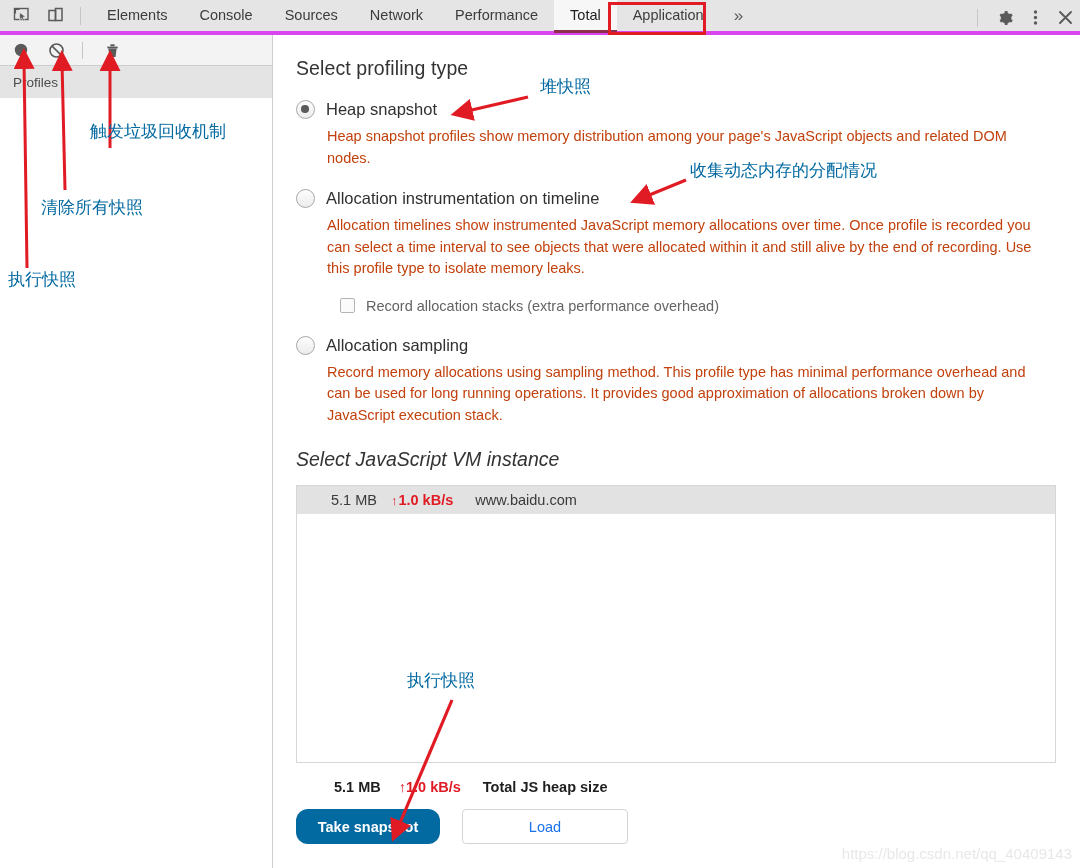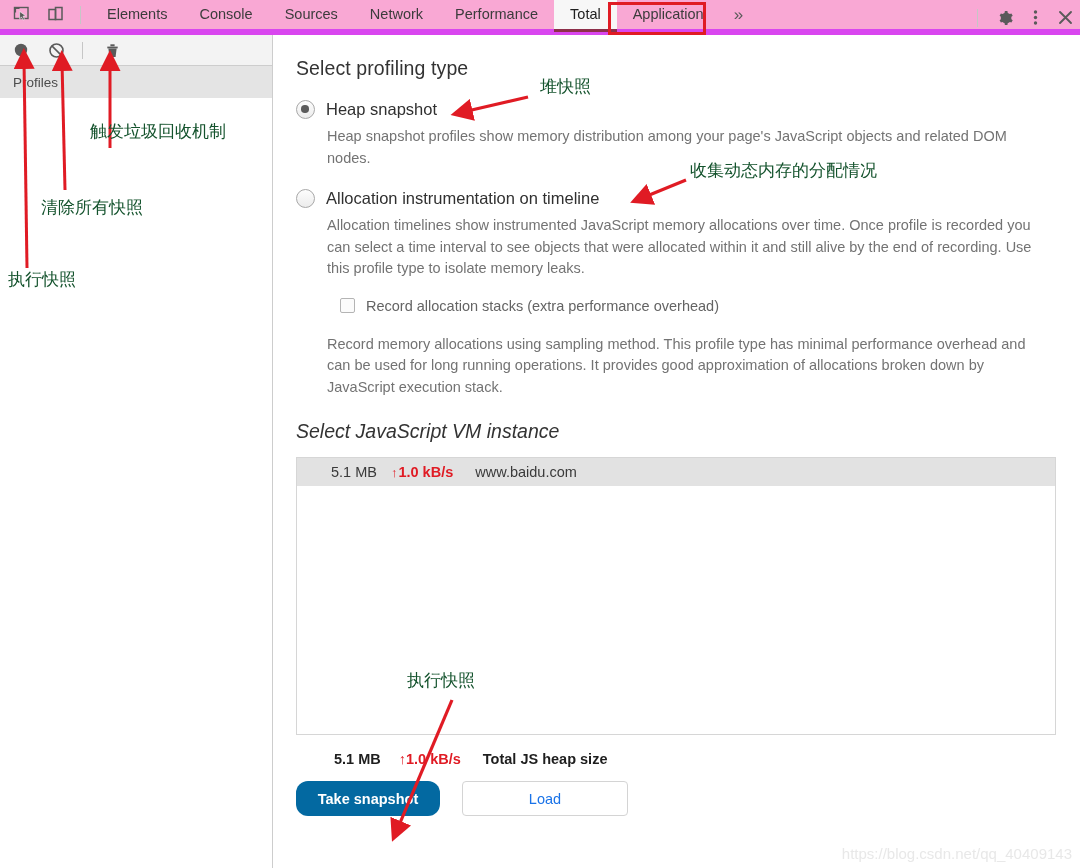--- a/index.html
+++ b/index.html
@@ -14,22 +14,22 @@
     overflow: hidden;
     position: relative;
     -webkit-font-smoothing: antialiased;
   }
 
   
   .tabbar {
     position: absolute;
     left: 0; top: 0;
     width: 1080px; height: 35px;
-    background: #f9a8d4;
-    border-bottom: 6px solid #d946ef;
+    background: #e5e5e5;
+    border-bottom: 4px solid #d946ef;
     display: flex;
     align-items: center;
     box-sizing: border-box;
   }
   .tb-icon {
     width: 26px; height: 26px;
     display: flex; align-items: center; justify-content: center;
     color: #5a5a5a;
     margin-left: 8px;
   }
@@ -177,21 +177,21 @@
     background: #5b5b5b;
   }
   .opt-label {
     font-size: 16.5px;
     color: #303030;
     margin-left: 11px;
     line-height: 22px;
   }
   .desc {
     font-size: 14.5px;
-    color: #737373;
+    color: #c2410c;
     line-height: 21.5px;
     margin: 6px 0 18px 31px;
     max-width: 710px;
   }
   .sub-check {
     display: flex;
     align-items: center;
     margin: 0 0 20px 44px;
   }
   .checkbox {
@@ -293,21 +293,21 @@
   
   .anno-layer {
     position: absolute;
     left: 0; top: 0;
     width: 1080px; height: 868px;
     pointer-events: none;
     z-index: 50;
   }
   .anno-text {
     position: absolute;
-    color: #14532d;
+    color: #0369a1;
     font-size: 17px;
     font-family: "DejaVu Sans", sans-serif;
     white-space: nowrap;
   }
   .watermark {
     position: absolute;
     right: 8px; bottom: 6px;
     color: #e8e8e8;
     font-size: 15px;
     font-family: "Liberation Sans", sans-serif;
@@ -409,20 +409,24 @@
     <div class="radio"></div>
     <div class="opt-label">Allocation instrumentation on timeline</div>
   </div>
   <div class="desc">Allocation timelines show instrumented JavaScript memory allocations over time. Once profile is recorded you can select a time interval to see objects that were allocated within it and still alive by the end of recording. Use this profile type to isolate memory leaks.</div>
 
   <div class="sub-check">
     <div class="checkbox"></div>
     <span>Record allocation stacks (extra performance overhead)</span>
   </div>
 
+  <div class="opt">
+    <div class="radio"></div>
+    <div class="opt-label">Allocation sampling</div>
+  </div>
   <div class="desc">Record memory allocations using sampling method. This profile type has minimal performance overhead and can be used for long running operations. It provides good approximation of allocations broken down by JavaScript execution stack.</div>
 
   <h2 class="sect2">Select JavaScript VM instance</h2>
 
   <div class="vmbox">
     <div class="vmrow">
       <span class="vm-size">5.1 MB</span>
       <span class="vm-rate">
         <span class="uparr">↑</span>
         <span>1.0 kB/s</span>

